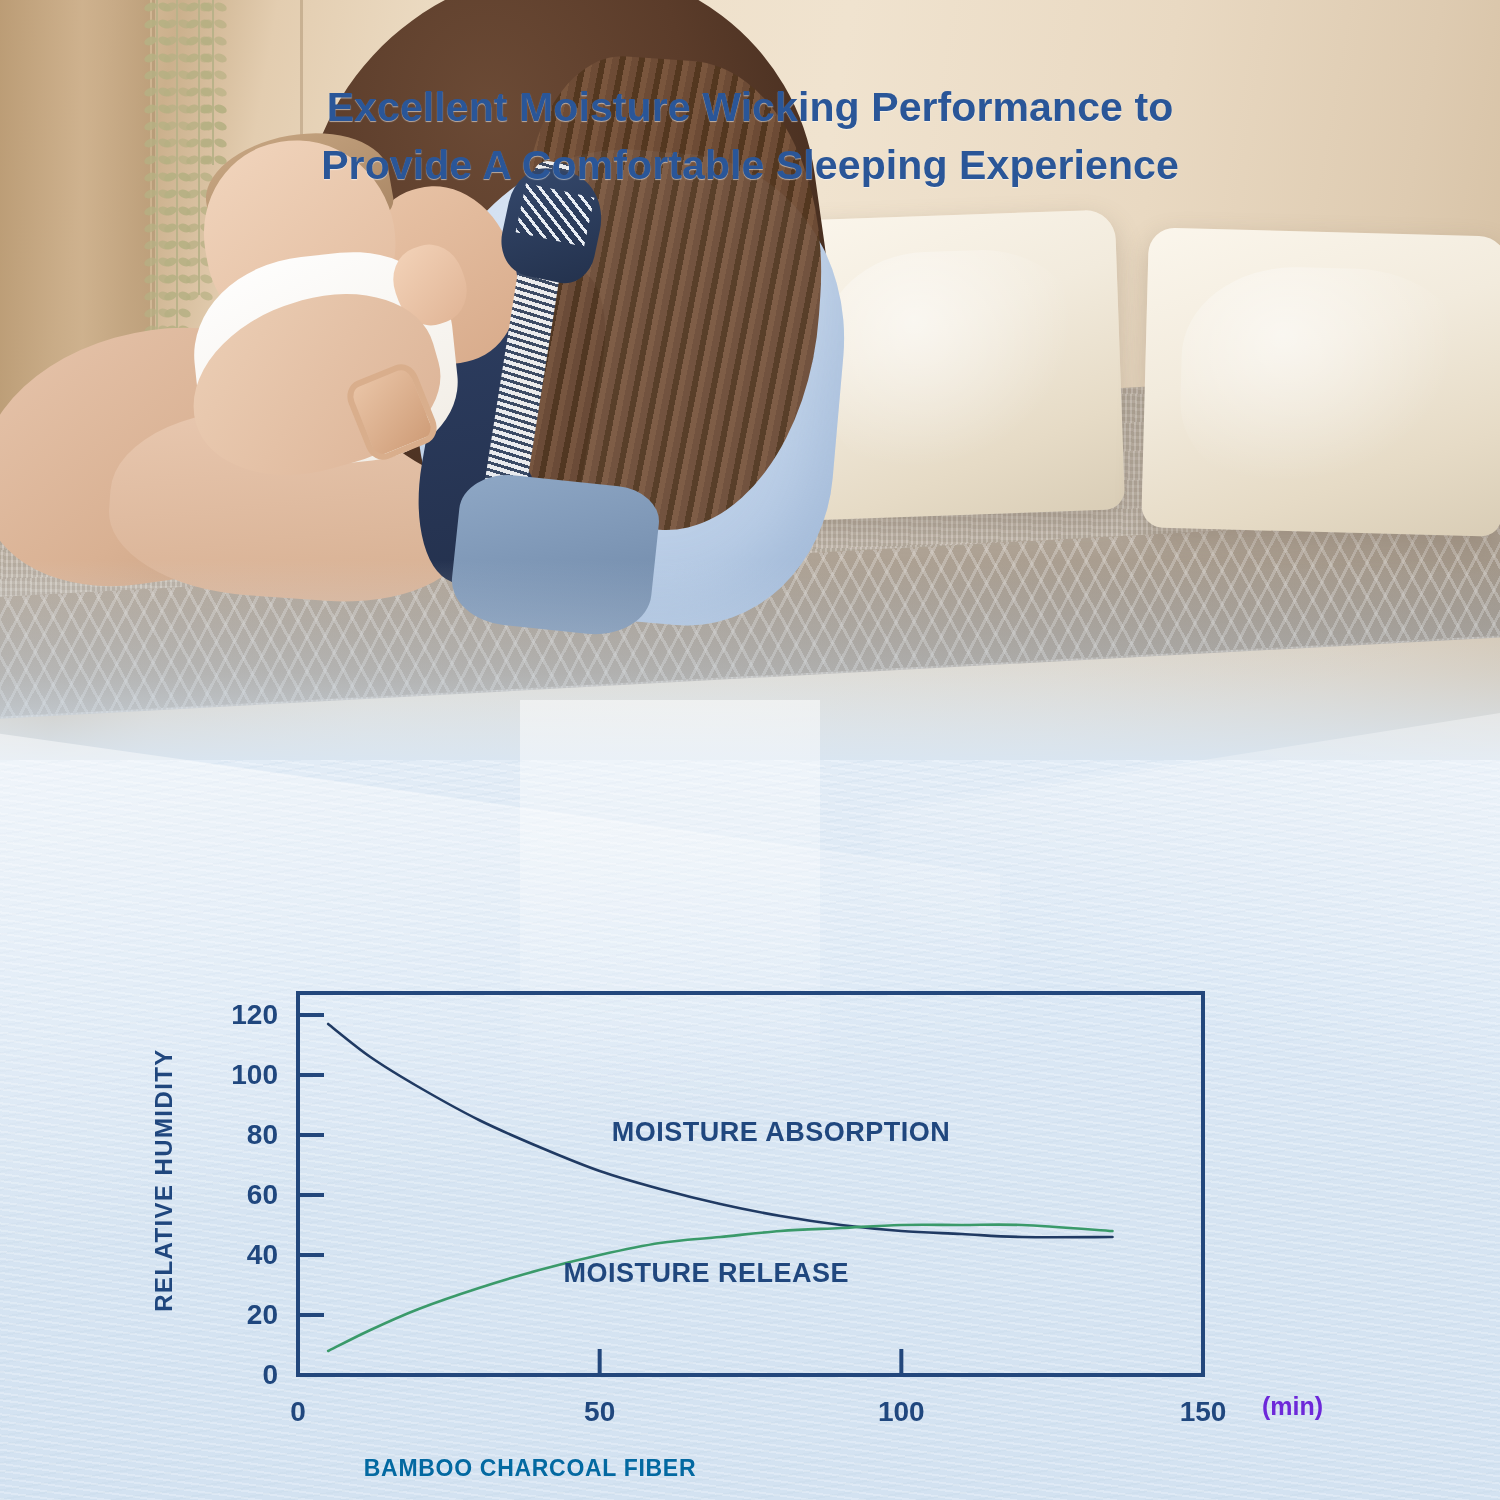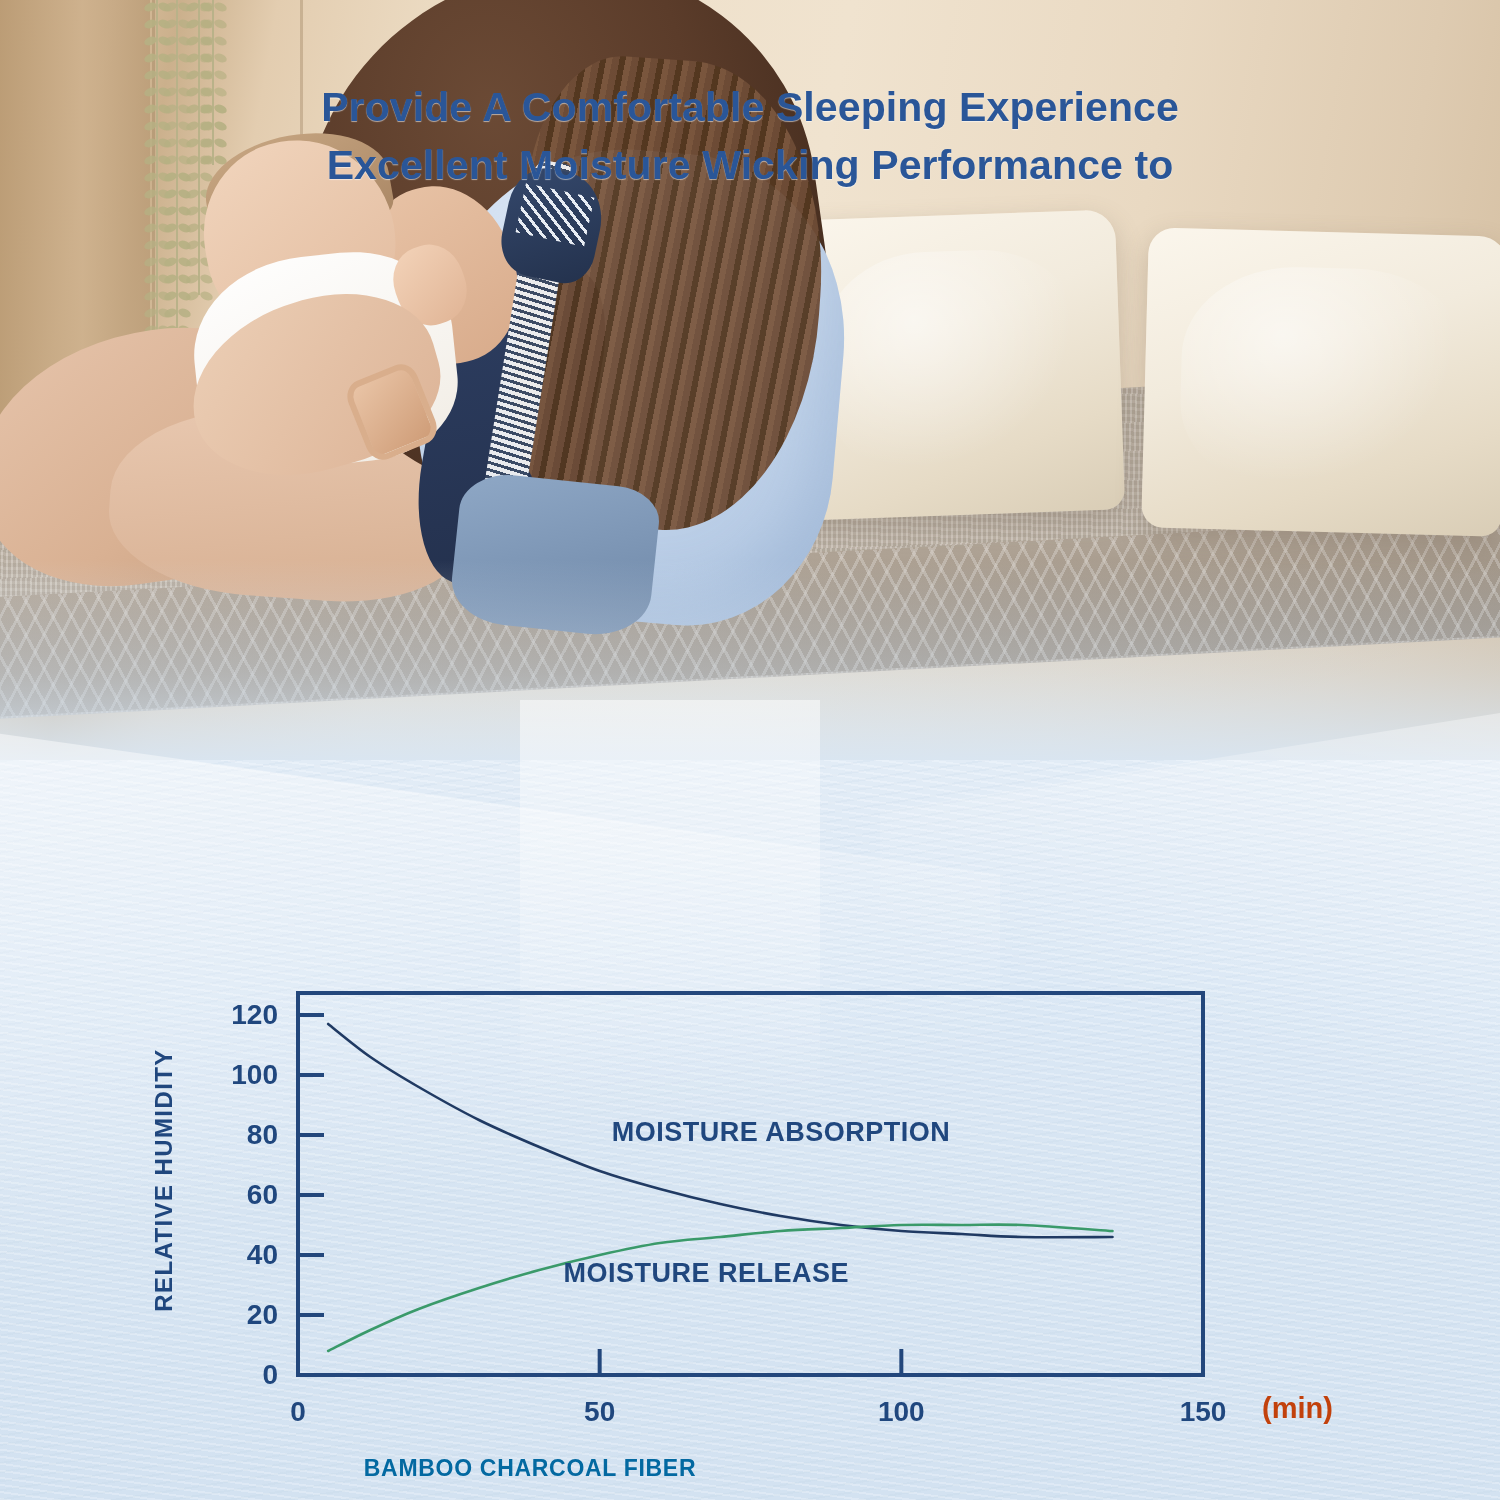--- a/index.html
+++ b/index.html
@@ -134,21 +134,21 @@
   .chart svg{display:block;}
 
   .ylabel{position:absolute;left:142px;top:1010px;width:44px;height:340px;}
   .ylabel span{display:block;white-space:nowrap;color:#20477e;font-weight:bold;
     font-size:24px;letter-spacing:1.4px;
     transform:rotate(-90deg);transform-origin:center center;
     position:absolute;left:50%;top:50%;
     translate:-50% -50%;}
   .xcaption{position:absolute;left:0;top:1455px;width:1060px;text-align:center;
     color:#0369a1;font-weight:bold;font-size:23px;letter-spacing:.7px;}
-  .unit{position:absolute;left:1262px;top:1392px;color:#c2410c;font-weight:bold;font-size:29px;}
+  .unit{position:absolute;left:1262px;top:1392px;color:#6d28d9;font-weight:bold;font-size:25px;}
 </style>
 </head>
 <body>
 
 <div id="page">
 
   <div class="photo">
     <div class="wall"></div>
     <div class="wall-panel"></div>
     <div class="wall-seam s1"></div>
@@ -349,22 +349,22 @@
   </div>
 
   <div class="panel">
     <div class="panel-tex"></div>
     <div class="glow-a"></div>
     <div class="glow-b"></div>
     <div class="glow-c"></div>
   </div>
 
   <div class="heading">
+    <span class="ln">Excellent Moisture Wicking Performance to</span>
     <span class="ln">Provide A Comfortable Sleeping Experience</span>
-    <span class="ln">Excellent Moisture Wicking Performance to</span>
   </div>
 
   <div class="ylabel">
     <span>RELATIVE HUMIDITY</span>
   </div>
 
   <div class="chart">
     <svg id="chart-svg" width="1220" height="440" viewBox="0 0 1220 440">
         <path d="M 148 390 L 148 8 L 1053 8 L 1053 390 Z" fill="none" stroke="#23477c" stroke-width="4"></path>
         <text x="128" y="399" fill="#20477e" font-size="28" font-weight="bold" text-anchor="end" font-family="&quot;Liberation Sans&quot;, sans-serif">0</text>

